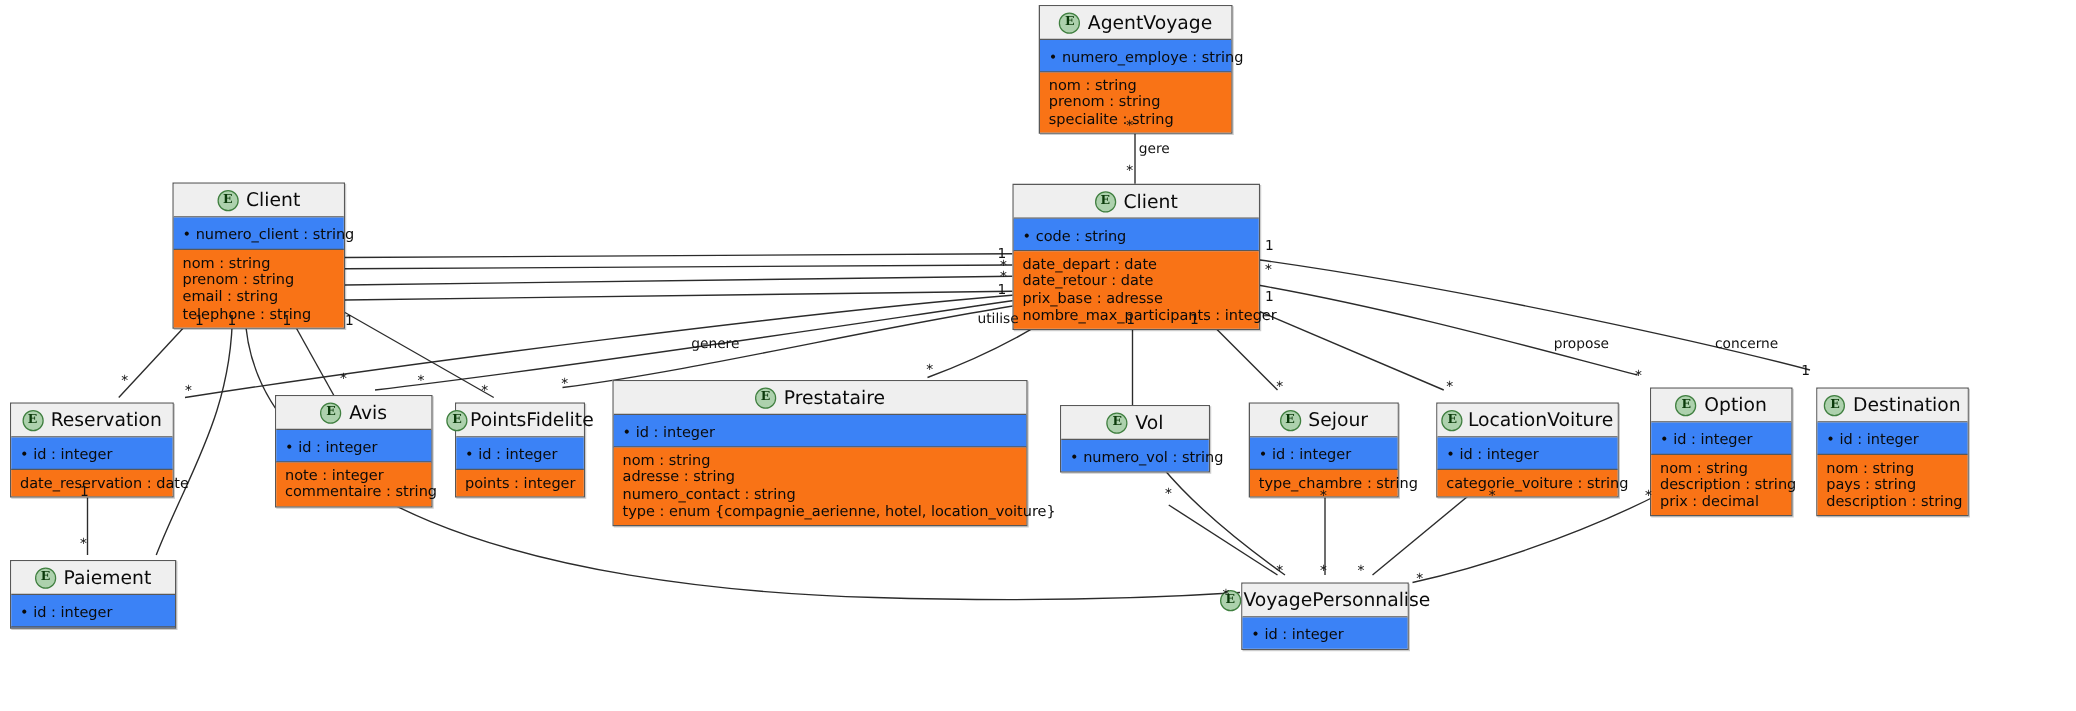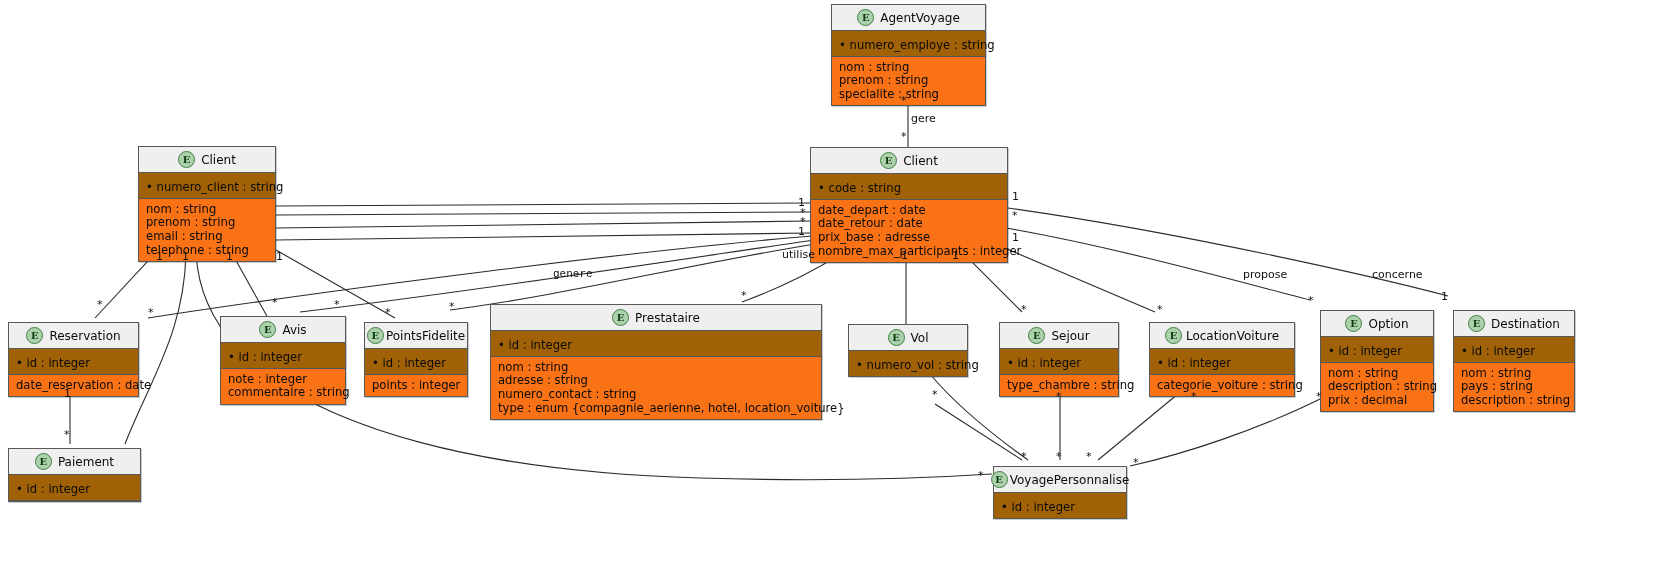--- a/index.html
+++ b/index.html
@@ -5,26 +5,26 @@
   html,body{margin:0;padding:0;background:#ffffff;}
   #canvas{position:relative;width:1661px;height:569px;background:#ffffff;
           font-family:"DejaVu Sans","Liberation Sans",sans-serif;overflow:hidden;}
   svg.edges{position:absolute;left:0;top:0;width:1661px;height:569px;pointer-events:none;}
   svg.edges path,svg.edges line{fill:none;stroke:#2b2b2b;stroke-width:1.1;}
 
   .cls{position:absolute;background:#f6f6f6;border:1px solid #585858;
        box-shadow:1px 1px 0 rgba(0,0,0,.20);box-sizing:border-box;}
   .cls .hdr{display:flex;align-items:center;justify-content:center;gap:6px;
             padding:4px 8px 4px 8px;border-bottom:1px solid #585858;background:#efefef;}
-  .cls .title{font-size:12px;color:#0a0a0a;white-space:nowrap;}
+  .cls .title{font-size:15px;color:#0a0a0a;white-space:nowrap;}
   .badge{width:15px;height:15px;border-radius:50%;background:#add1ad;
          border:1.2px solid #3f7f3f;display:inline-flex;align-items:center;
          justify-content:center;font-size:10px;font-weight:bold;color:#0a3a0a;
          font-family:"DejaVu Serif","Liberation Serif",serif;line-height:1;flex:0 0 auto;}
-  .cls .keyrow{padding:3px 7px;border-bottom:1px solid #585858;background:#a16207;}
+  .cls .keyrow{padding:3px 7px;border-bottom:1px solid #585858;background:#3b82f6;}
   .cls .attrs{padding:3px 7px 4px 7px;background:#f97316;}
   .row{font-size:11.6px;color:#0a0a0a;line-height:12.6px;white-space:nowrap;padding:.6px 0;}
   .bul{font-size:11.6px;}
 
   .lbl{position:absolute;font-size:11px;color:#111;white-space:nowrap;}
   .mult{position:absolute;font-size:11px;color:#111;white-space:nowrap;}
 </style>
 </head>
 <body>
 
@@ -277,21 +277,21 @@
       <span class="badge">E</span>
       <span class="title">VoyagePersonnalise</span>
     </div>
     <div class="keyrow" style="border-bottom:none;">
       <span class="row"><span class="bul">•</span>
       <span>id : integer</span></span>
     </div>
   </div>
 
   <div class="lbl" style="left:911px;top:112px;">gere</div>
-  <div class="lbl" style="left:553px;top:268px;font-family:Liberation Mono, monospace;">genere</div>
+  <div class="lbl" style="left:553px;top:268px;">genere</div>
   <div class="lbl" style="left:782px;top:248px;">utilise</div>
   <div class="lbl" style="left:1243px;top:268px;">propose</div>
   <div class="lbl" style="left:1372px;top:268px;">concerne</div>
 
   <div class="mult" style="left:901px;top:94px;">*</div>
   <div class="mult" style="left:901px;top:130px;">*</div>
 
   <div class="mult" style="left:156px;top:250px;">1</div>
   <div class="mult" style="left:182px;top:250px;">1</div>
   <div class="mult" style="left:226px;top:250px;">1</div>

